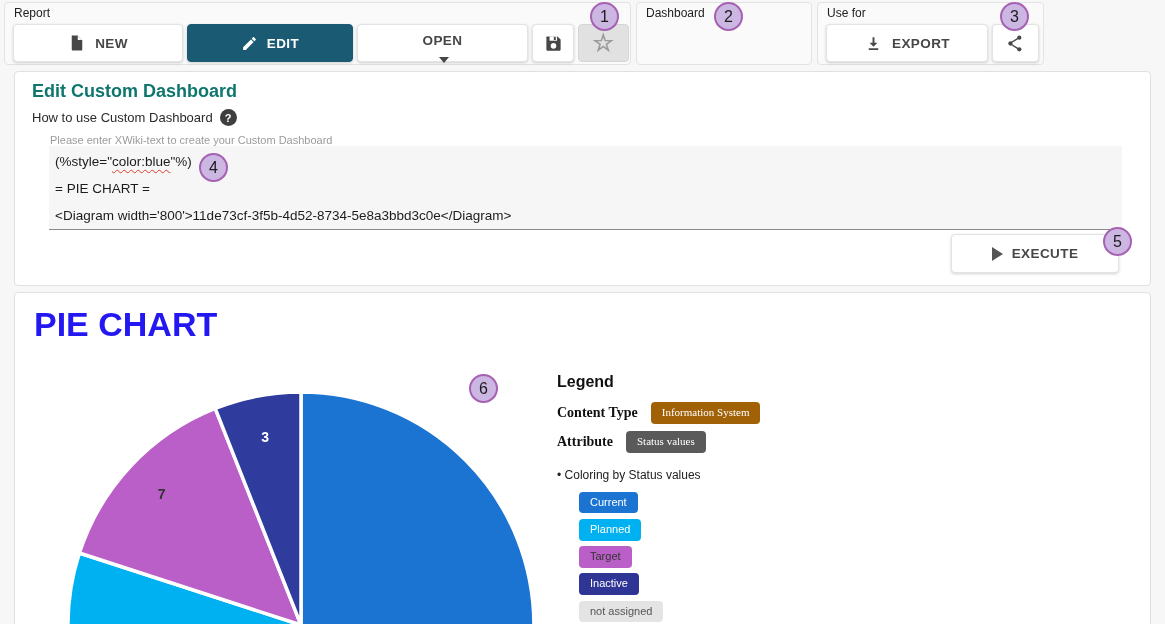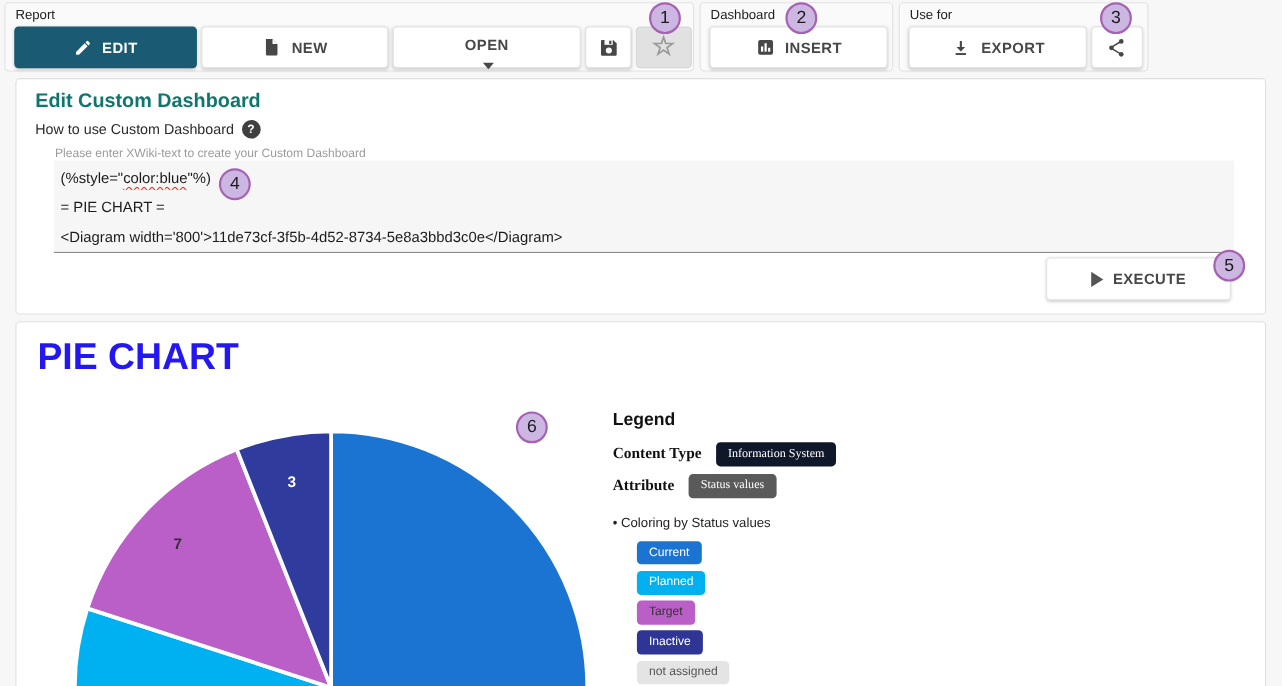--- a/index.html
+++ b/index.html
@@ -83,33 +83,33 @@
   }
   .bullet-note { margin-top:15px; font-size:12px; color:#222; }
   .status-stack { margin-top:10px; margin-left:22px; display:flex; flex-direction:column; align-items:flex-start; gap:5.5px; }
 </style>
 </head>
 <body>
 
 <div class="group" style="left:4px; width:627px;">
   <span class="group-label">Report</span>
   <div class="btn-row">
-    <div class="btn teal" style="width:166px;">
-      <svg width="17" height="17" viewBox="0 0 24 24">
-          <path d="M3 17.25V21h3.75L17.8 9.94l-3.75-3.75L3 17.25zM20.71 7.04c.39-.39.39-1.02 0-1.41l-2.34-2.34a.996.996 0 0 0-1.41 0l-1.83 1.83 3.75 3.75 1.83-1.83z" fill="#ffffff"></path>
-        </svg>
-      <span>EDIT</span>
-    </div>
     <div class="btn" style="width:170px;">
       <svg width="18" height="18" viewBox="0 0 24 24">
           <path d="M5 2h8l6 6v12.5c0 .8-.7 1.5-1.5 1.5h-11c-.8 0-1.5-.7-1.5-1.5V2z" fill="#474747"></path>
           <path d="M13 2l6 6h-6z" fill="#fdfdfd"></path>
         </svg>
       <span>NEW</span>
     </div>
+    <div class="btn teal" style="width:166px;">
+      <svg width="17" height="17" viewBox="0 0 24 24">
+          <path d="M3 17.25V21h3.75L17.8 9.94l-3.75-3.75L3 17.25zM20.71 7.04c.39-.39.39-1.02 0-1.41l-2.34-2.34a.996.996 0 0 0-1.41 0l-1.83 1.83 3.75 3.75 1.83-1.83z" fill="#ffffff"></path>
+        </svg>
+      <span>EDIT</span>
+    </div>
     <div class="btn" style="width:171px;flex-direction:column;">
       <svg width="19" height="19" viewBox="0 0 24 24">
           <path d="M3 5.5h6l2 2h10v11.5H3z" fill="none" stroke="#474747" stroke-width="1.9" stroke-linejoin="round"></path>
         </svg>
       <span>OPEN</span>
       <span class="caret"></span>
     </div>
     <div class="btn" style="width:42px;">
       <svg width="19" height="19" viewBox="0 0 24 24">
           <path d="M4 3h13l4 4v13c0 .55-.45 1-1 1H4c-.55 0-1-.45-1-1V4c0-.55.45-1 1-1z" fill="#474747"></path>
@@ -119,31 +119,20 @@
         </svg>
     </div>
     <div class="btn gray" style="width:51px;">
       <span class="star-glyph">☆</span>
     </div>
   </div>
 </div>
 
 <div class="group" style="left:636px; width:176px;">
   <span class="group-label">Dashboard</span>
-  <div class="btn-row">
-    <div class="btn" style="width:162px;">
-      <svg width="18" height="18" viewBox="0 0 24 24">
-          <rect x="3" y="3" width="18" height="18" rx="2.5" fill="#474747"></rect>
-          <rect x="6.4" y="11" width="2.7" height="6.3" fill="#ffffff"></rect>
-          <rect x="10.7" y="7" width="2.7" height="10.3" fill="#ffffff"></rect>
-          <rect x="15" y="12.6" width="2.7" height="4.7" fill="#ffffff"></rect>
-        </svg>
-      <span>INSERT</span>
-    </div>
-  </div>
 </div>
 
 <div class="group" style="left:817px; width:227px;">
   <span class="group-label">Use for</span>
   <div class="btn-row">
     <div class="btn" style="width:162px;">
       <svg width="19" height="19" viewBox="0 0 24 24">
           <path d="M10.8 4h2.4v7h3.8L12 16.2 7 11h3.8z" fill="#474747"></path>
           <rect x="6" y="18" width="12" height="2.2" fill="#474747"></rect>
         </svg>
@@ -195,21 +184,21 @@
       <path d="M 253 247 L 31.4 175.0 A 233 233 0 0 1 167.2 30.4 Z" fill="#bb5fc8" stroke="#ffffff" stroke-width="3.5" stroke-linejoin="round"></path>
       <text x="113.7" y="121.2" text-anchor="middle" font-size="14" font-weight="bold" fill="#333333">7</text>
       <path d="M 253 247 L 167.2 30.4 A 233 233 0 0 1 253.0 14.0 Z" fill="#2f3b9d" stroke="#ffffff" stroke-width="3.5" stroke-linejoin="round"></path>
       <text x="217.2" y="64.3" text-anchor="middle" font-size="14" font-weight="bold" fill="#ffffff">3</text>
     </svg>
 
   <div class="legend">
     <div class="legend-title">Legend</div>
     <div class="legend-row">
       <span class="key">Content Type</span>
-      <span class="chip" style="background: #0f172a;">Information System</span>
+      <span class="chip" style="background: #a16207;">Information System</span>
     </div>
     <div class="legend-row" style="margin-top:7px;">
       <span class="key">Attribute</span>
       <span class="chip" style="background: rgb(90, 90, 90);">Status values</span>
     </div>
     <div class="bullet-note">• Coloring by Status values</div>
     <div class="status-stack">
       <span class="chip" style="background: rgb(28, 116, 210); color: rgb(255, 255, 255);">Current</span>
       <span class="chip" style="background: rgb(0, 177, 242); color: rgb(255, 255, 255);">Planned</span>
       <span class="chip" style="background: rgb(187, 95, 200); color: rgb(51, 51, 51);">Target</span>

